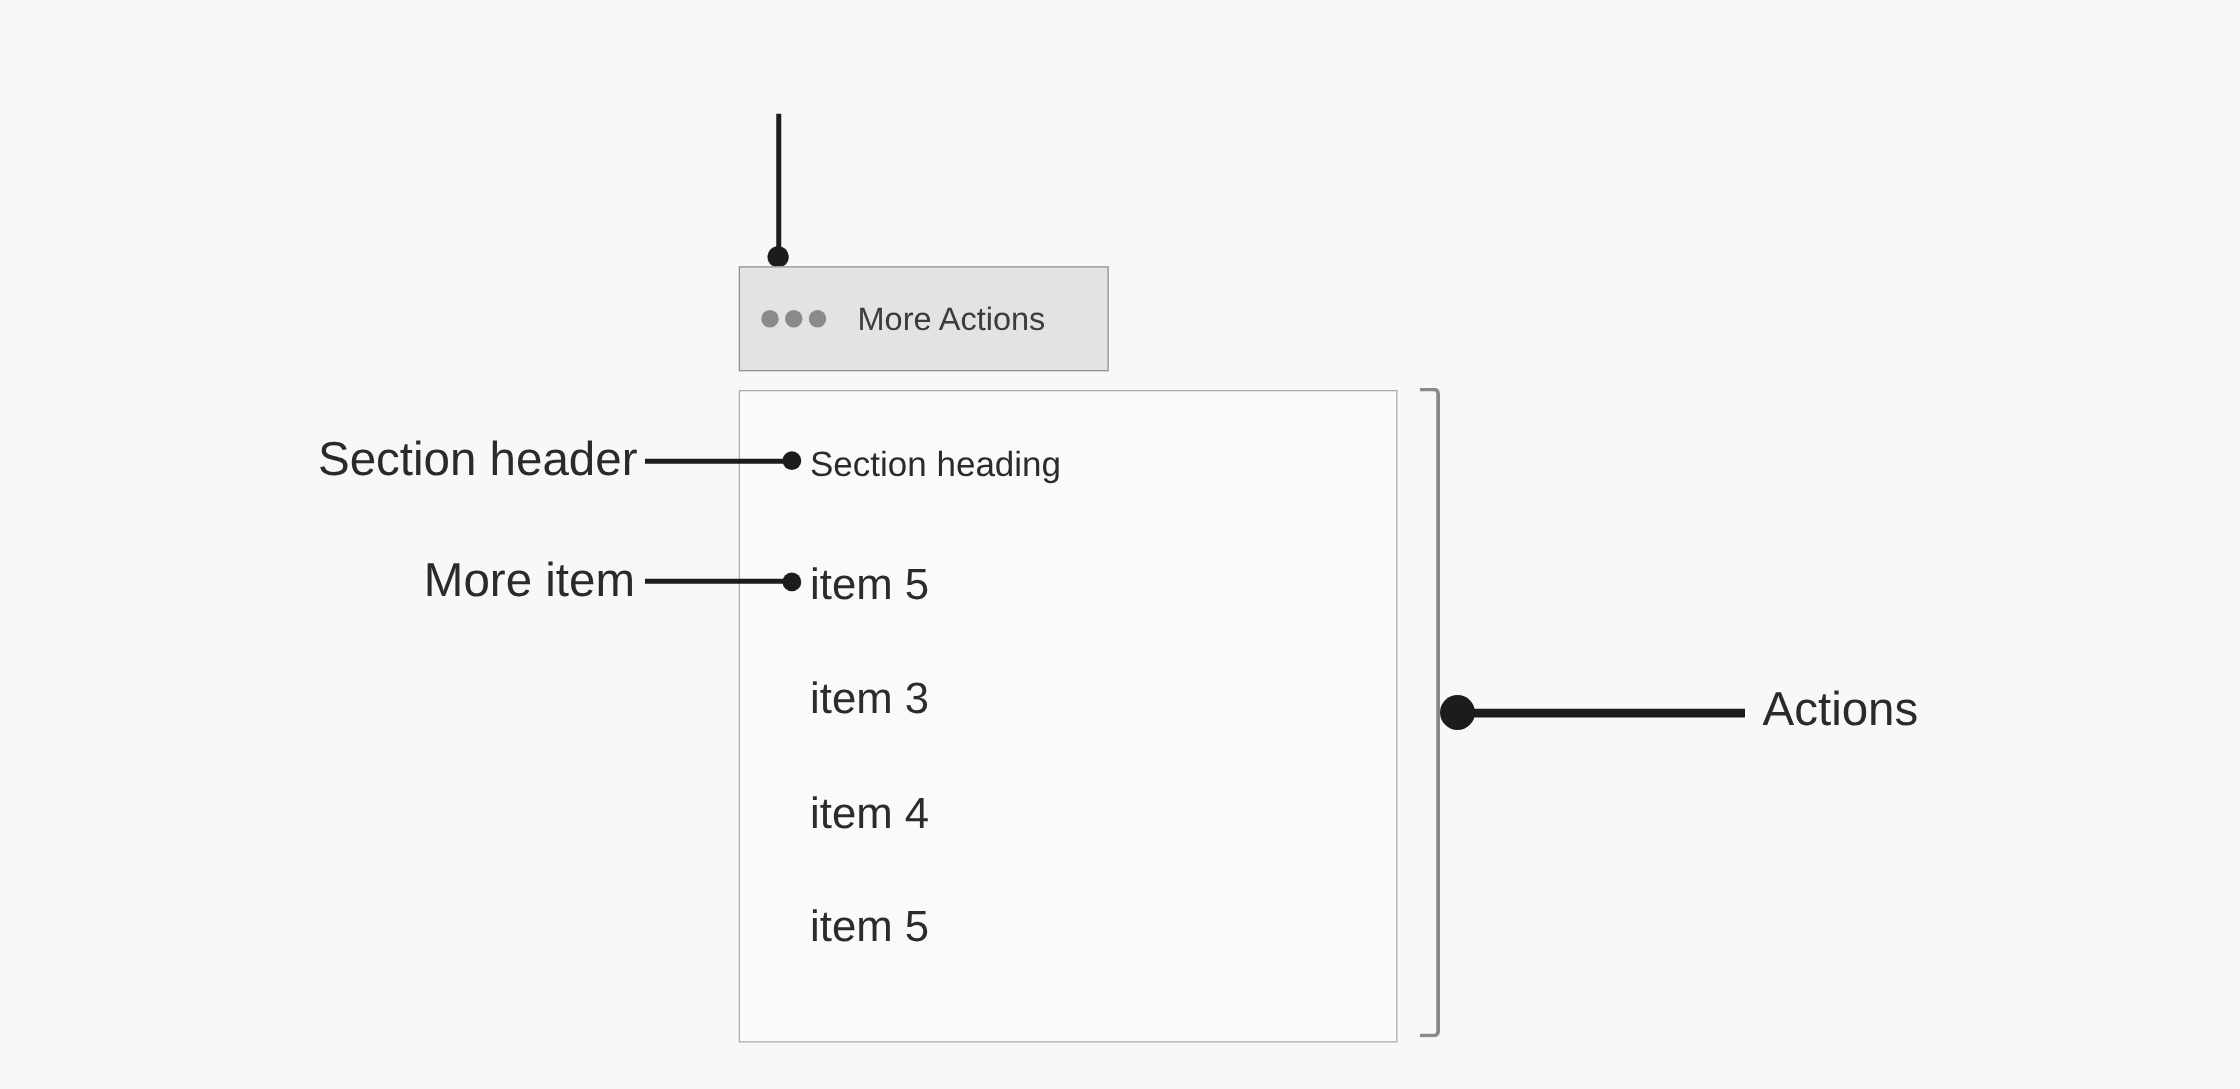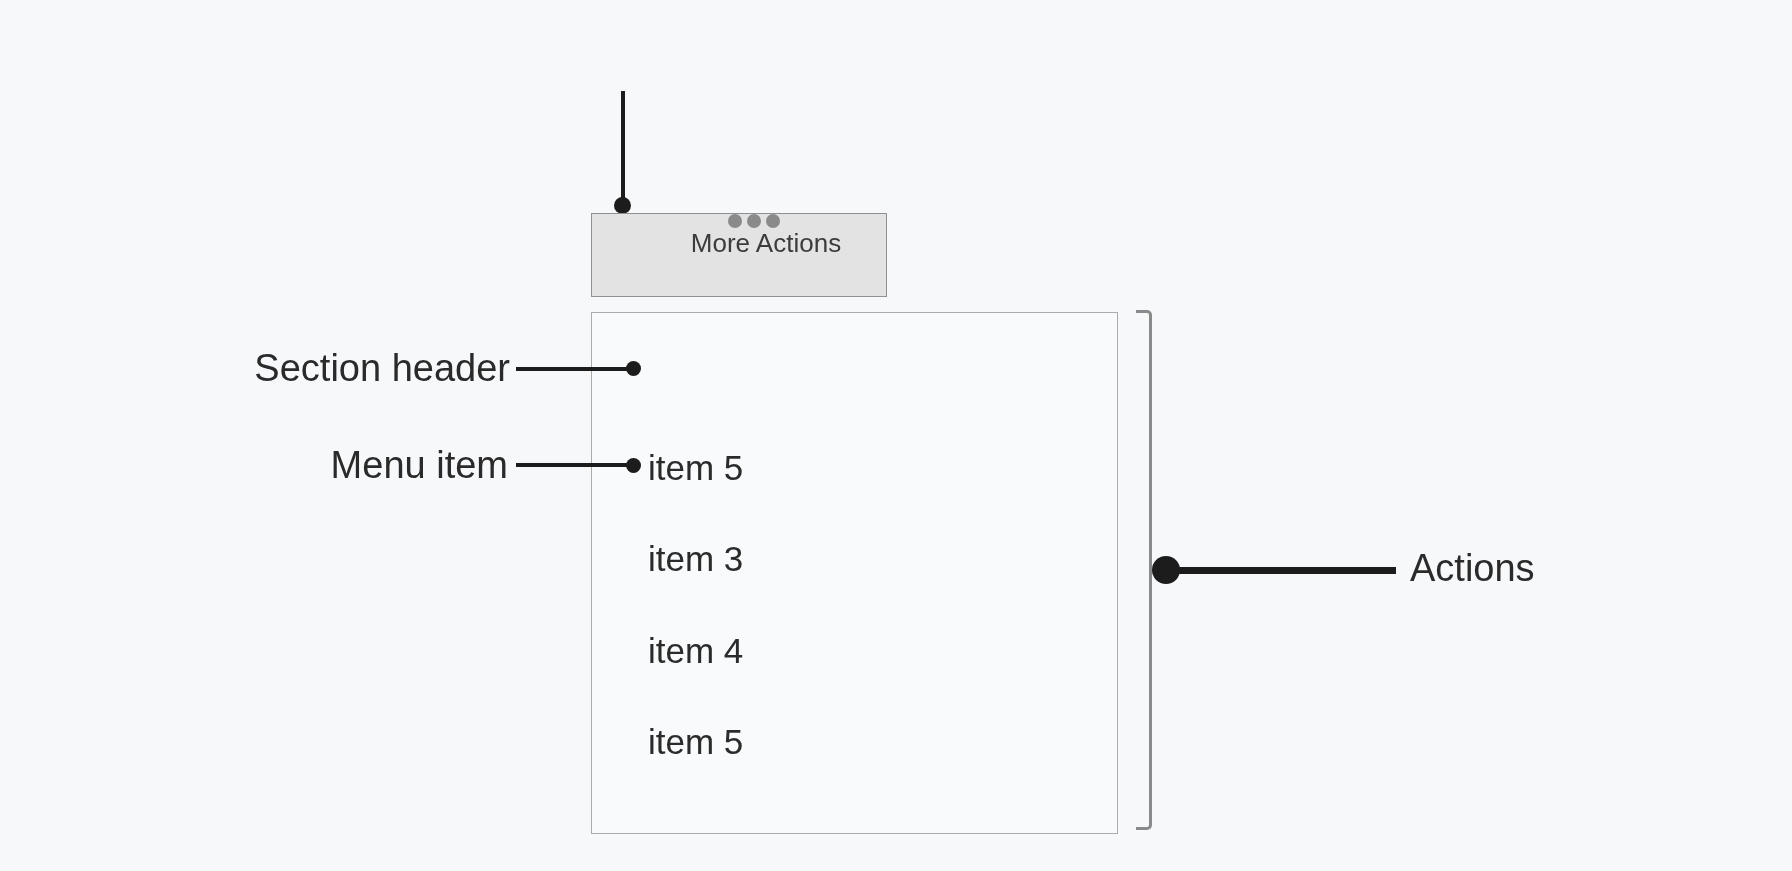--- a/index.html
+++ b/index.html
@@ -58,23 +58,22 @@
   
   .trigger-button{
     position:absolute;
     left:591px; top:213px;
     width:296px; height:84px;
     box-sizing:border-box;
     background:var(--button-bg);
     border:1px solid var(--button-border);
     display:flex;
     align-items:center;
-    padding-left:29px;
+    padding-left:17px;
     cursor:pointer;
-    flex-direction:column;
   }
   .ellipsis{ display:flex; align-items:center; gap:5px; }
   .ellipsis i{
     display:block;
     width:14px; height:14px;
     border-radius:50%;
     background:var(--icon-gray);
   }
   .trigger-text{
     margin-left:25px;
@@ -136,31 +135,32 @@
   <div class="trigger-button">
     <span class="ellipsis">
       <i></i>
         <i></i>
         <i></i>
     </span>
     <span class="trigger-text">More Actions</span>
   </div>
 
   <div class="menu-panel">
+    <div class="section-heading">Section heading</div>
     <div class="menu-item item-1">item 5</div>
     <div class="menu-item item-2">item 3</div>
     <div class="menu-item item-3">item 4</div>
     <div class="menu-item item-4">item 5</div>
   </div>
 
   <div class="ann-label section-header-label">Section header</div>
   <div class="conn-line section-header-line"></div>
   <div class="conn-dot section-header-dot"></div>
 
-  <div class="ann-label menu-item-label">Menu item</div>
+  <div class="ann-label menu-item-label">More item</div>
   <div class="conn-line menu-item-line"></div>
   <div class="conn-dot menu-item-dot"></div>
 
   <div class="bracket"></div>
   <div class="conn-dot section-dot"></div>
   <div class="conn-line section-line"></div>
   <div class="ann-label section-label">Actions</div>
 
 </div>
 

